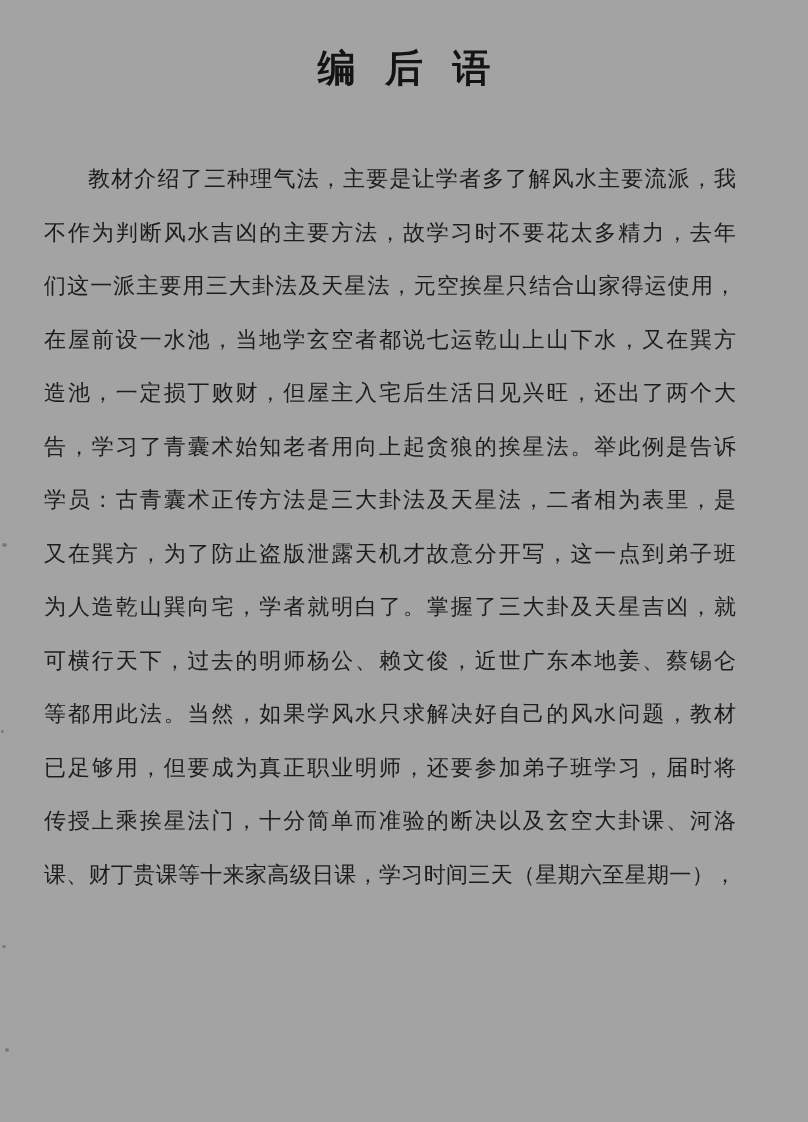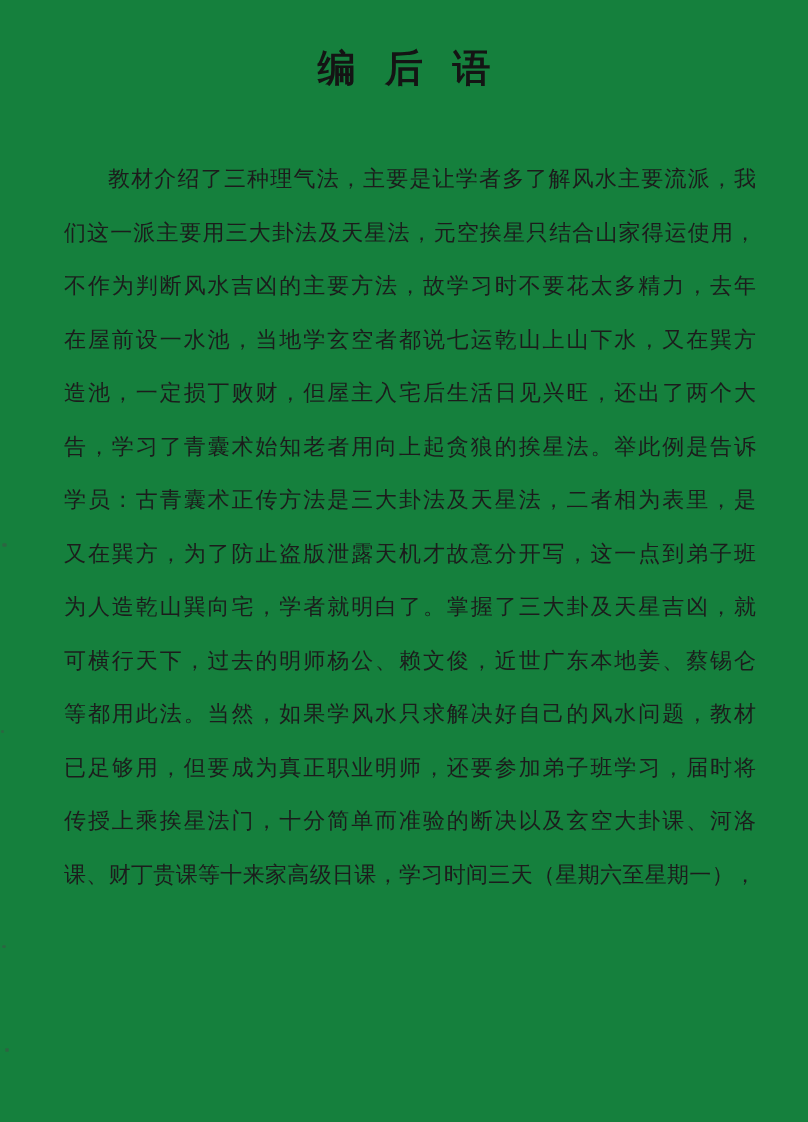--- a/index.html
+++ b/index.html
@@ -4,39 +4,39 @@
 <style>
   html, body {
     margin: 0;
     padding: 0;
     background: #ffffff;
   }
   .page {
     position: relative;
     width: 808px;
     height: 1122px;
-    background: #15803d;
+    background: #a3a3a3;
     overflow: hidden;
     font-family: "Liberation Serif", "DejaVu Serif", serif;
     color: #1b1b1b;
   }
   .page-title {
     margin: 0;
     padding-top: 46px;
     text-align: center;
     font-size: 38px;
     line-height: 44px;
     font-weight: bold;
     letter-spacing: 10px;
     text-indent: 10px; 
     color: #141414;
   }
   .body-text {
     position: absolute;
-    left: 64px;
+    left: 44px;
     top: 152px;
     width: 692px;
   }
   .line {
     height: 53.5px;
     line-height: 53.5px;
     font-size: 22px;
     text-align: justify;
     text-align-last: justify;
     overflow: hidden;
@@ -62,22 +62,22 @@
 </style>
 </head>
 <body>
 
 <div class="page">
 
   <h1 class="page-title">编 后 语</h1>
 
   <div class="body-text">
     <div class="line indent">教材介绍了三种理气法，主要是让学者多了解风水主要流派，我</div>
+    <div class="line">不作为判断风水吉凶的主要方法，故学习时不要花太多精力，去年</div>
     <div class="line">们这一派主要用三大卦法及天星法，元空挨星只结合山家得运使用，</div>
-    <div class="line">不作为判断风水吉凶的主要方法，故学习时不要花太多精力，去年</div>
     <div class="line">在屋前设一水池，当地学玄空者都说七运乾山上山下水，又在巽方</div>
     <div class="line">造池，一定损丁败财，但屋主入宅后生活日见兴旺，还出了两个大</div>
     <div class="line">告，学习了青囊术始知老者用向上起贪狼的挨星法。举此例是告诉</div>
     <div class="line">学员：古青囊术正传方法是三大卦法及天星法，二者相为表里，是</div>
     <div class="line">又在巽方，为了防止盗版泄露天机才故意分开写，这一点到弟子班</div>
     <div class="line">为人造乾山巽向宅，学者就明白了。掌握了三大卦及天星吉凶，就</div>
     <div class="line">可横行天下，过去的明师杨公、赖文俊，近世广东本地姜、蔡锡仑</div>
     <div class="line">等都用此法。当然，如果学风水只求解决好自己的风水问题，教材</div>
     <div class="line">已足够用，但要成为真正职业明师，还要参加弟子班学习，届时将</div>
     <div class="line">传授上乘挨星法门，十分简单而准验的断决以及玄空大卦课、河洛</div>

